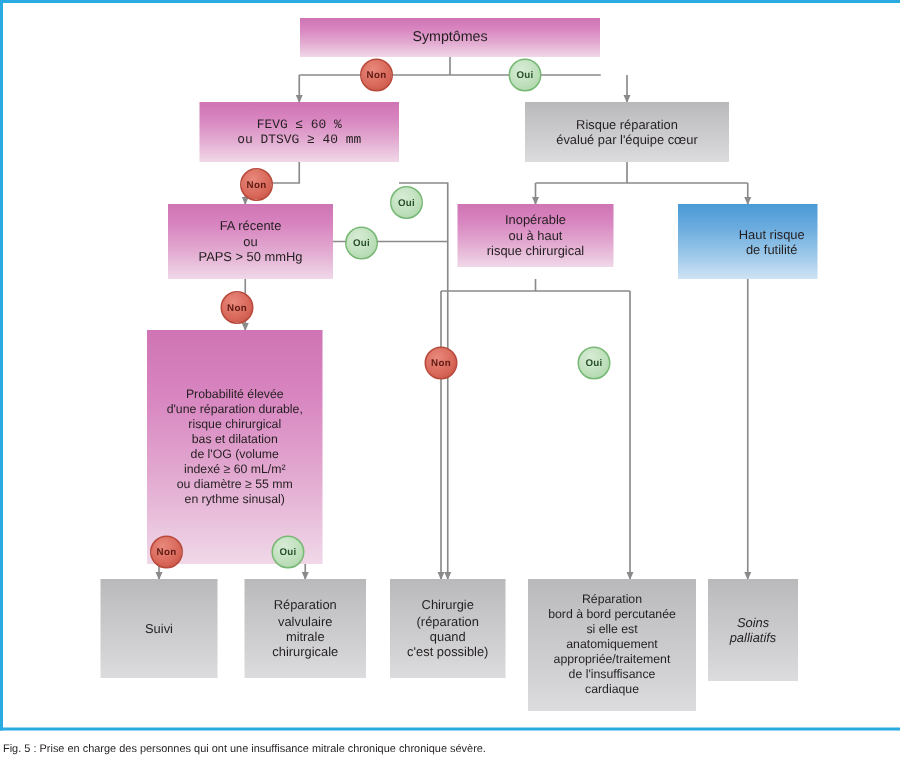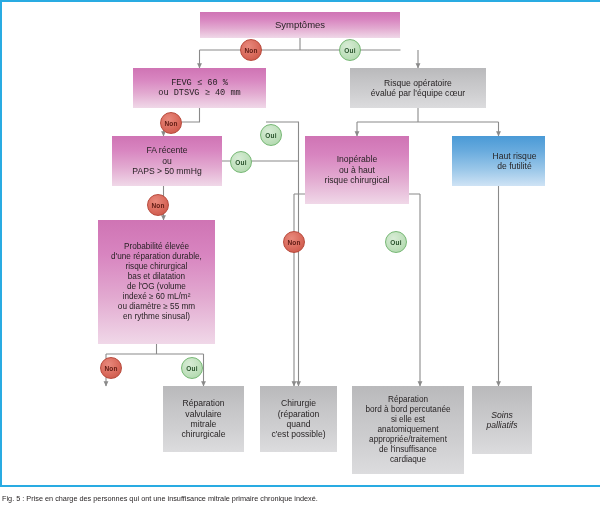--- a/index.html
+++ b/index.html
@@ -130,43 +130,44 @@
       <path d="M 104 352 L 104 384" marker-end="url(#arrow)"></path>
       <path d="M 201.5 352 L 201.5 384" marker-end="url(#arrow)"></path>
     </g>
   </svg>
 
   <div class="node node-pink" style="left:198px;top:10px;width:200px;height:26px;font-size:9.5px;">Symptômes</div>
 
   <div class="node node-pink" style="left:131px;top:66px;width:133px;height:40px;font-size:8.6px;font-family:Liberation Mono, monospace;">FEVG ≤ 60 %
 ou DTSVG ≥ 40 mm</div>
 
-  <div class="node node-grey" style="left:348px;top:66px;width:136px;height:40px;font-size:8.6px;">Risque opératoire
+  <div class="node node-grey" style="left:348px;top:66px;width:136px;height:40px;font-size:8.6px;">Risque réparation
 évalué par l'équipe cœur</div>
 
   <div class="node node-pink" style="left:110px;top:134px;width:110px;height:50px;font-size:8.6px;">FA récente
 ou
 PAPS &gt; 50 mmHg</div>
 
-  <div class="node node-pink" style="left:303px;top:134px;width:104px;height:68px;font-size:8.6px;">Inopérable
+  <div class="node node-pink" style="left:303px;top:134px;width:104px;height:42px;font-size:8.6px;">Inopérable
 ou à haut
 risque chirurgical</div>
 
   <div class="node node-blue" style="left:450px;top:134px;width:93px;height:50px;font-size:8.6px;">Haut risque
 de futilité</div>
 
-  <div class="node node-pink" style="left:96px;top:218px;width:117px;height:124px;font-size:8.2px;">Probabilité élevée
+  <div class="node node-pink" style="left:96px;top:218px;width:117px;height:156px;font-size:8.2px;">Probabilité élevée
 d'une réparation durable,
 risque chirurgical
 bas et dilatation
 de l'OG (volume
 indexé ≥ 60 mL/m²
 ou diamètre ≥ 55 mm
 en rythme sinusal)</div>
 
+  <div class="node node-grey" style="left:65px;top:384px;width:78px;height:66px;font-size:8.6px;">Suivi</div>
 
   <div class="node node-grey" style="left:161px;top:384px;width:81px;height:66px;font-size:8.6px;">Réparation
 valvulaire
 mitrale
 chirurgicale</div>
 
   <div class="node node-grey" style="left:258px;top:384px;width:77px;height:66px;font-size:8.6px;">Chirurgie
 (réparation
 quand
 c'est possible)</div>
@@ -187,13 +188,13 @@
   <div class="badge badge-non" style="left:158px;top:110px;">Non</div>
   <div class="badge badge-oui" style="left:258px;top:122px;">Oui</div>
   <div class="badge badge-oui" style="left:228px;top:149px;">Oui</div>
   <div class="badge badge-non" style="left:145px;top:192px;">Non</div>
   <div class="badge badge-non" style="left:281px;top:229px;">Non</div>
   <div class="badge badge-oui" style="left:383px;top:229px;">Oui</div>
   <div class="badge badge-non" style="left:98px;top:355px;">Non</div>
   <div class="badge badge-oui" style="left:179px;top:355px;">Oui</div>
 </div>
 
-<div id="caption"><span class="cap-label">Fig. 5 :</span><span> Prise en charge des personnes qui ont une insuffisance mitrale primaire chronique indexé.</span></div>
+<div id="caption"><span class="cap-label">Fig. 5 :</span><span> Prise en charge des personnes qui ont une insuffisance mitrale chronique chronique sévère.</span></div>
 
 </body></html>

